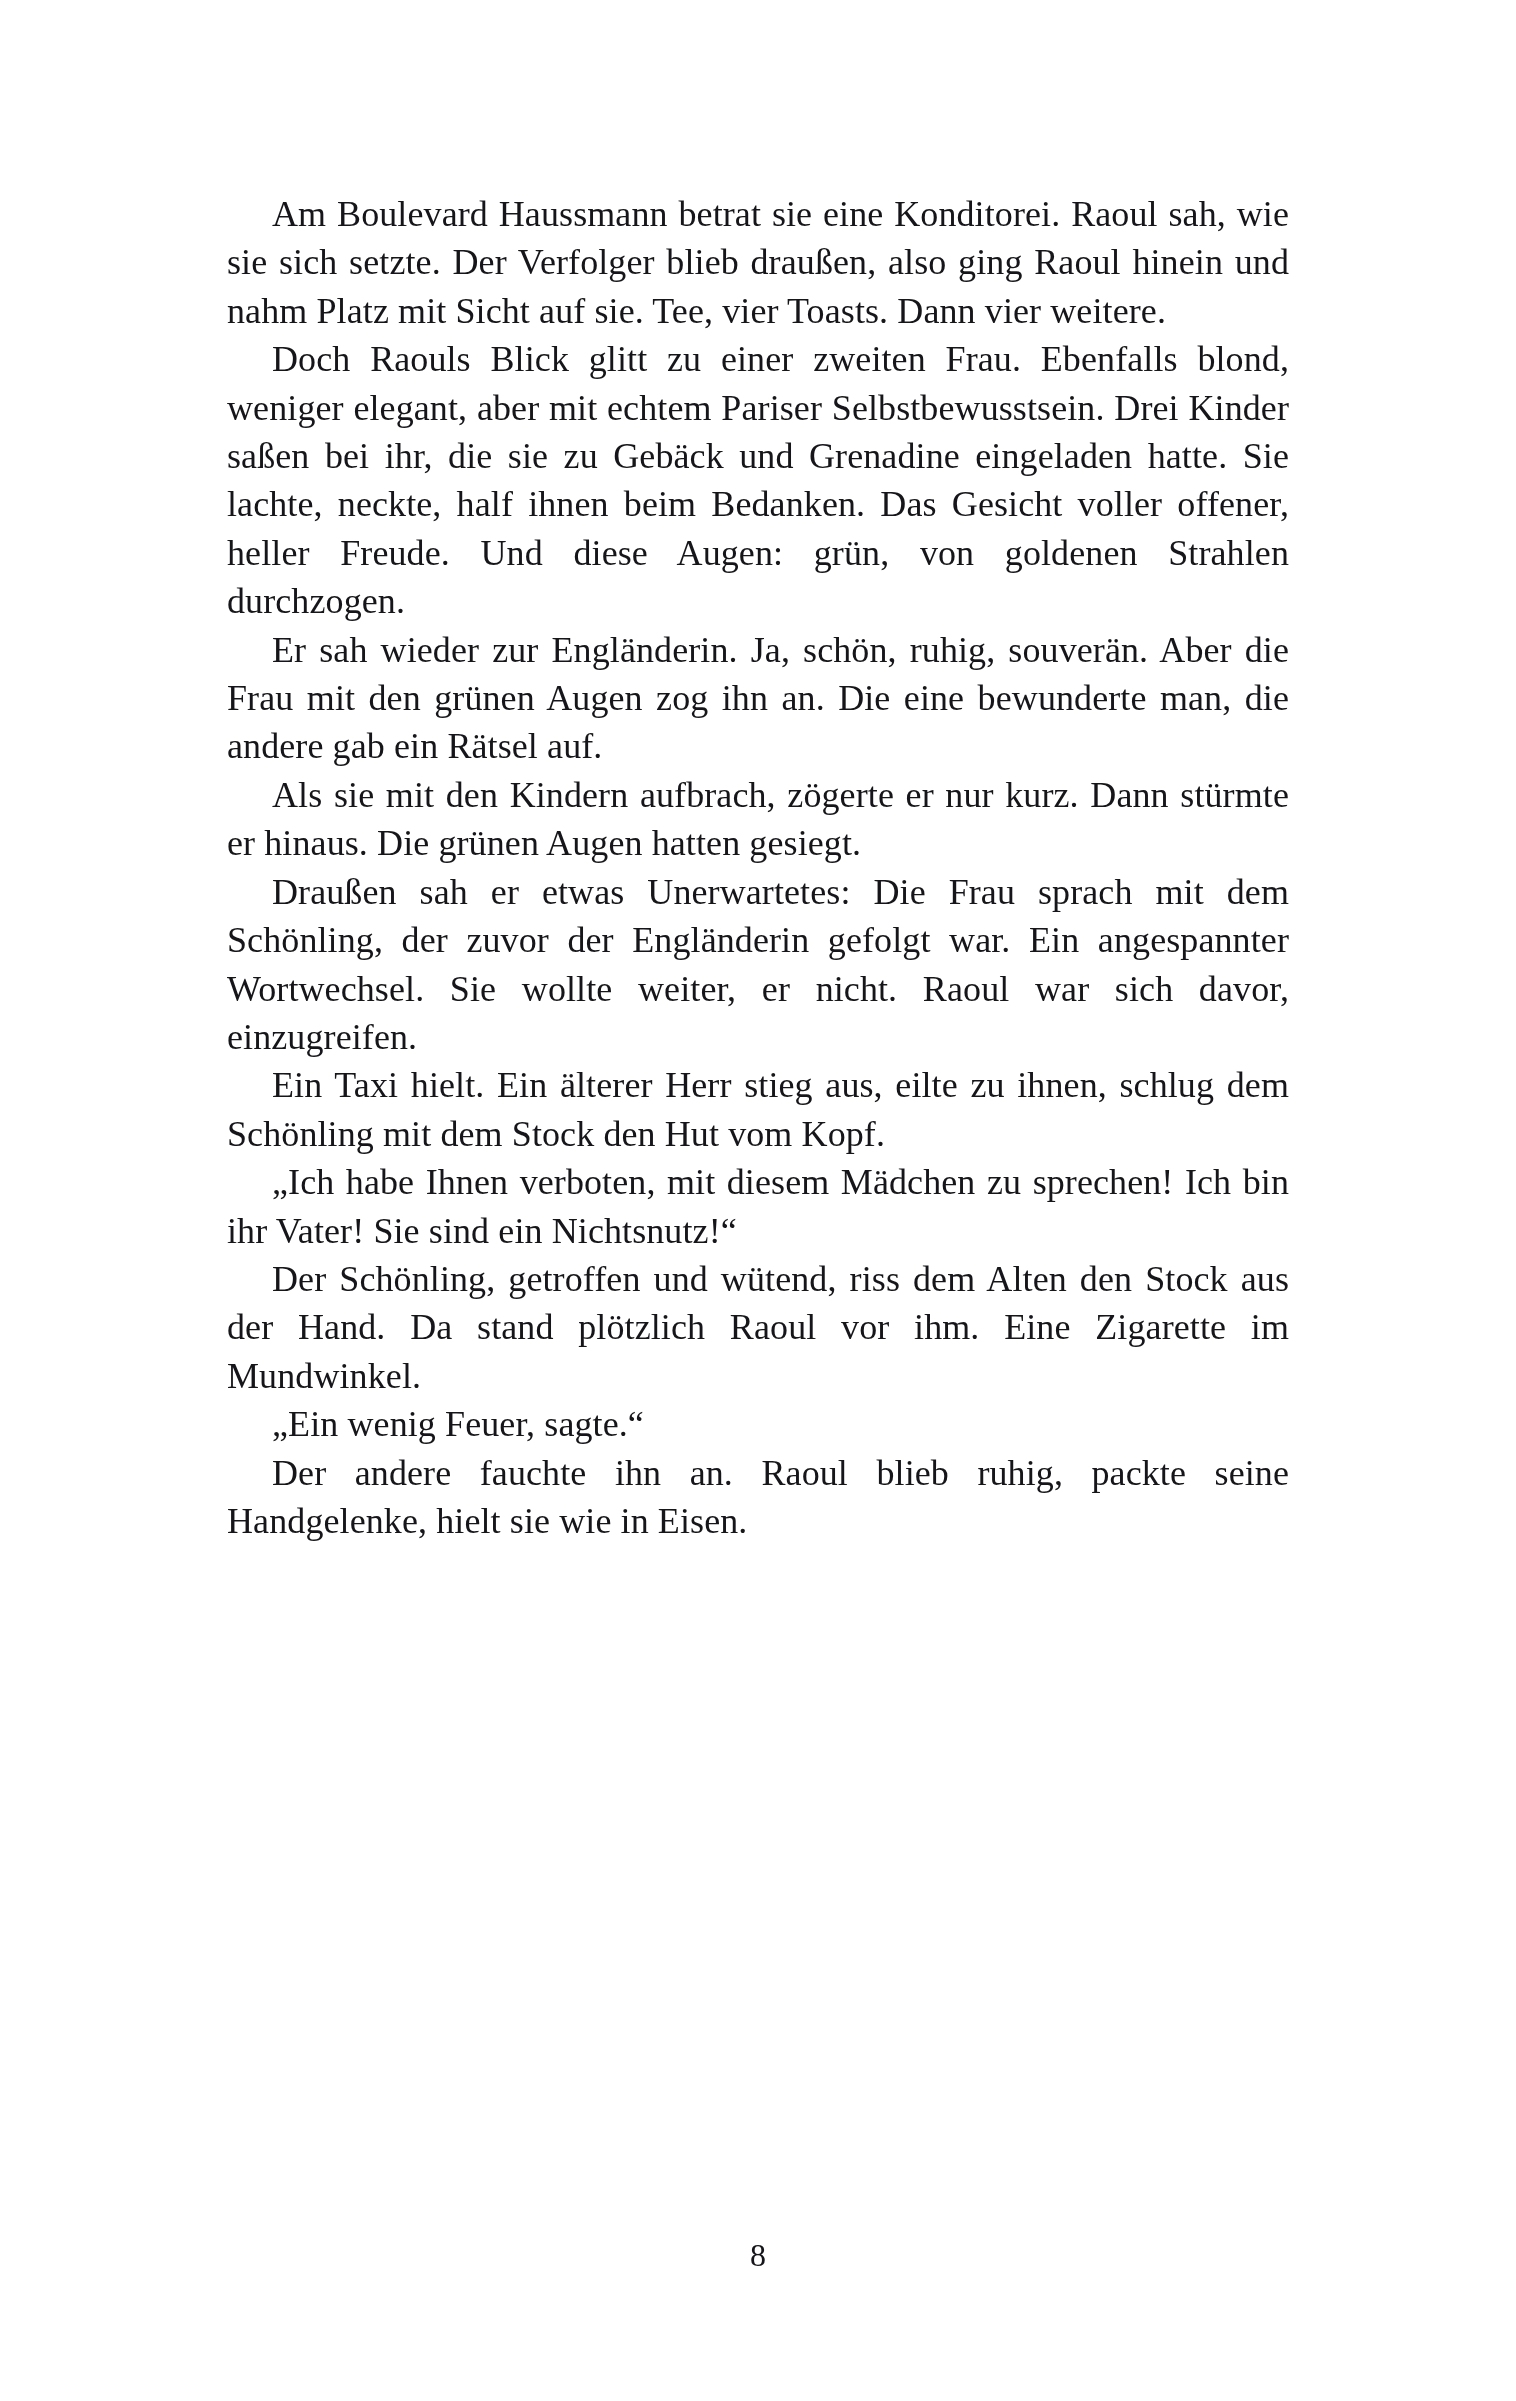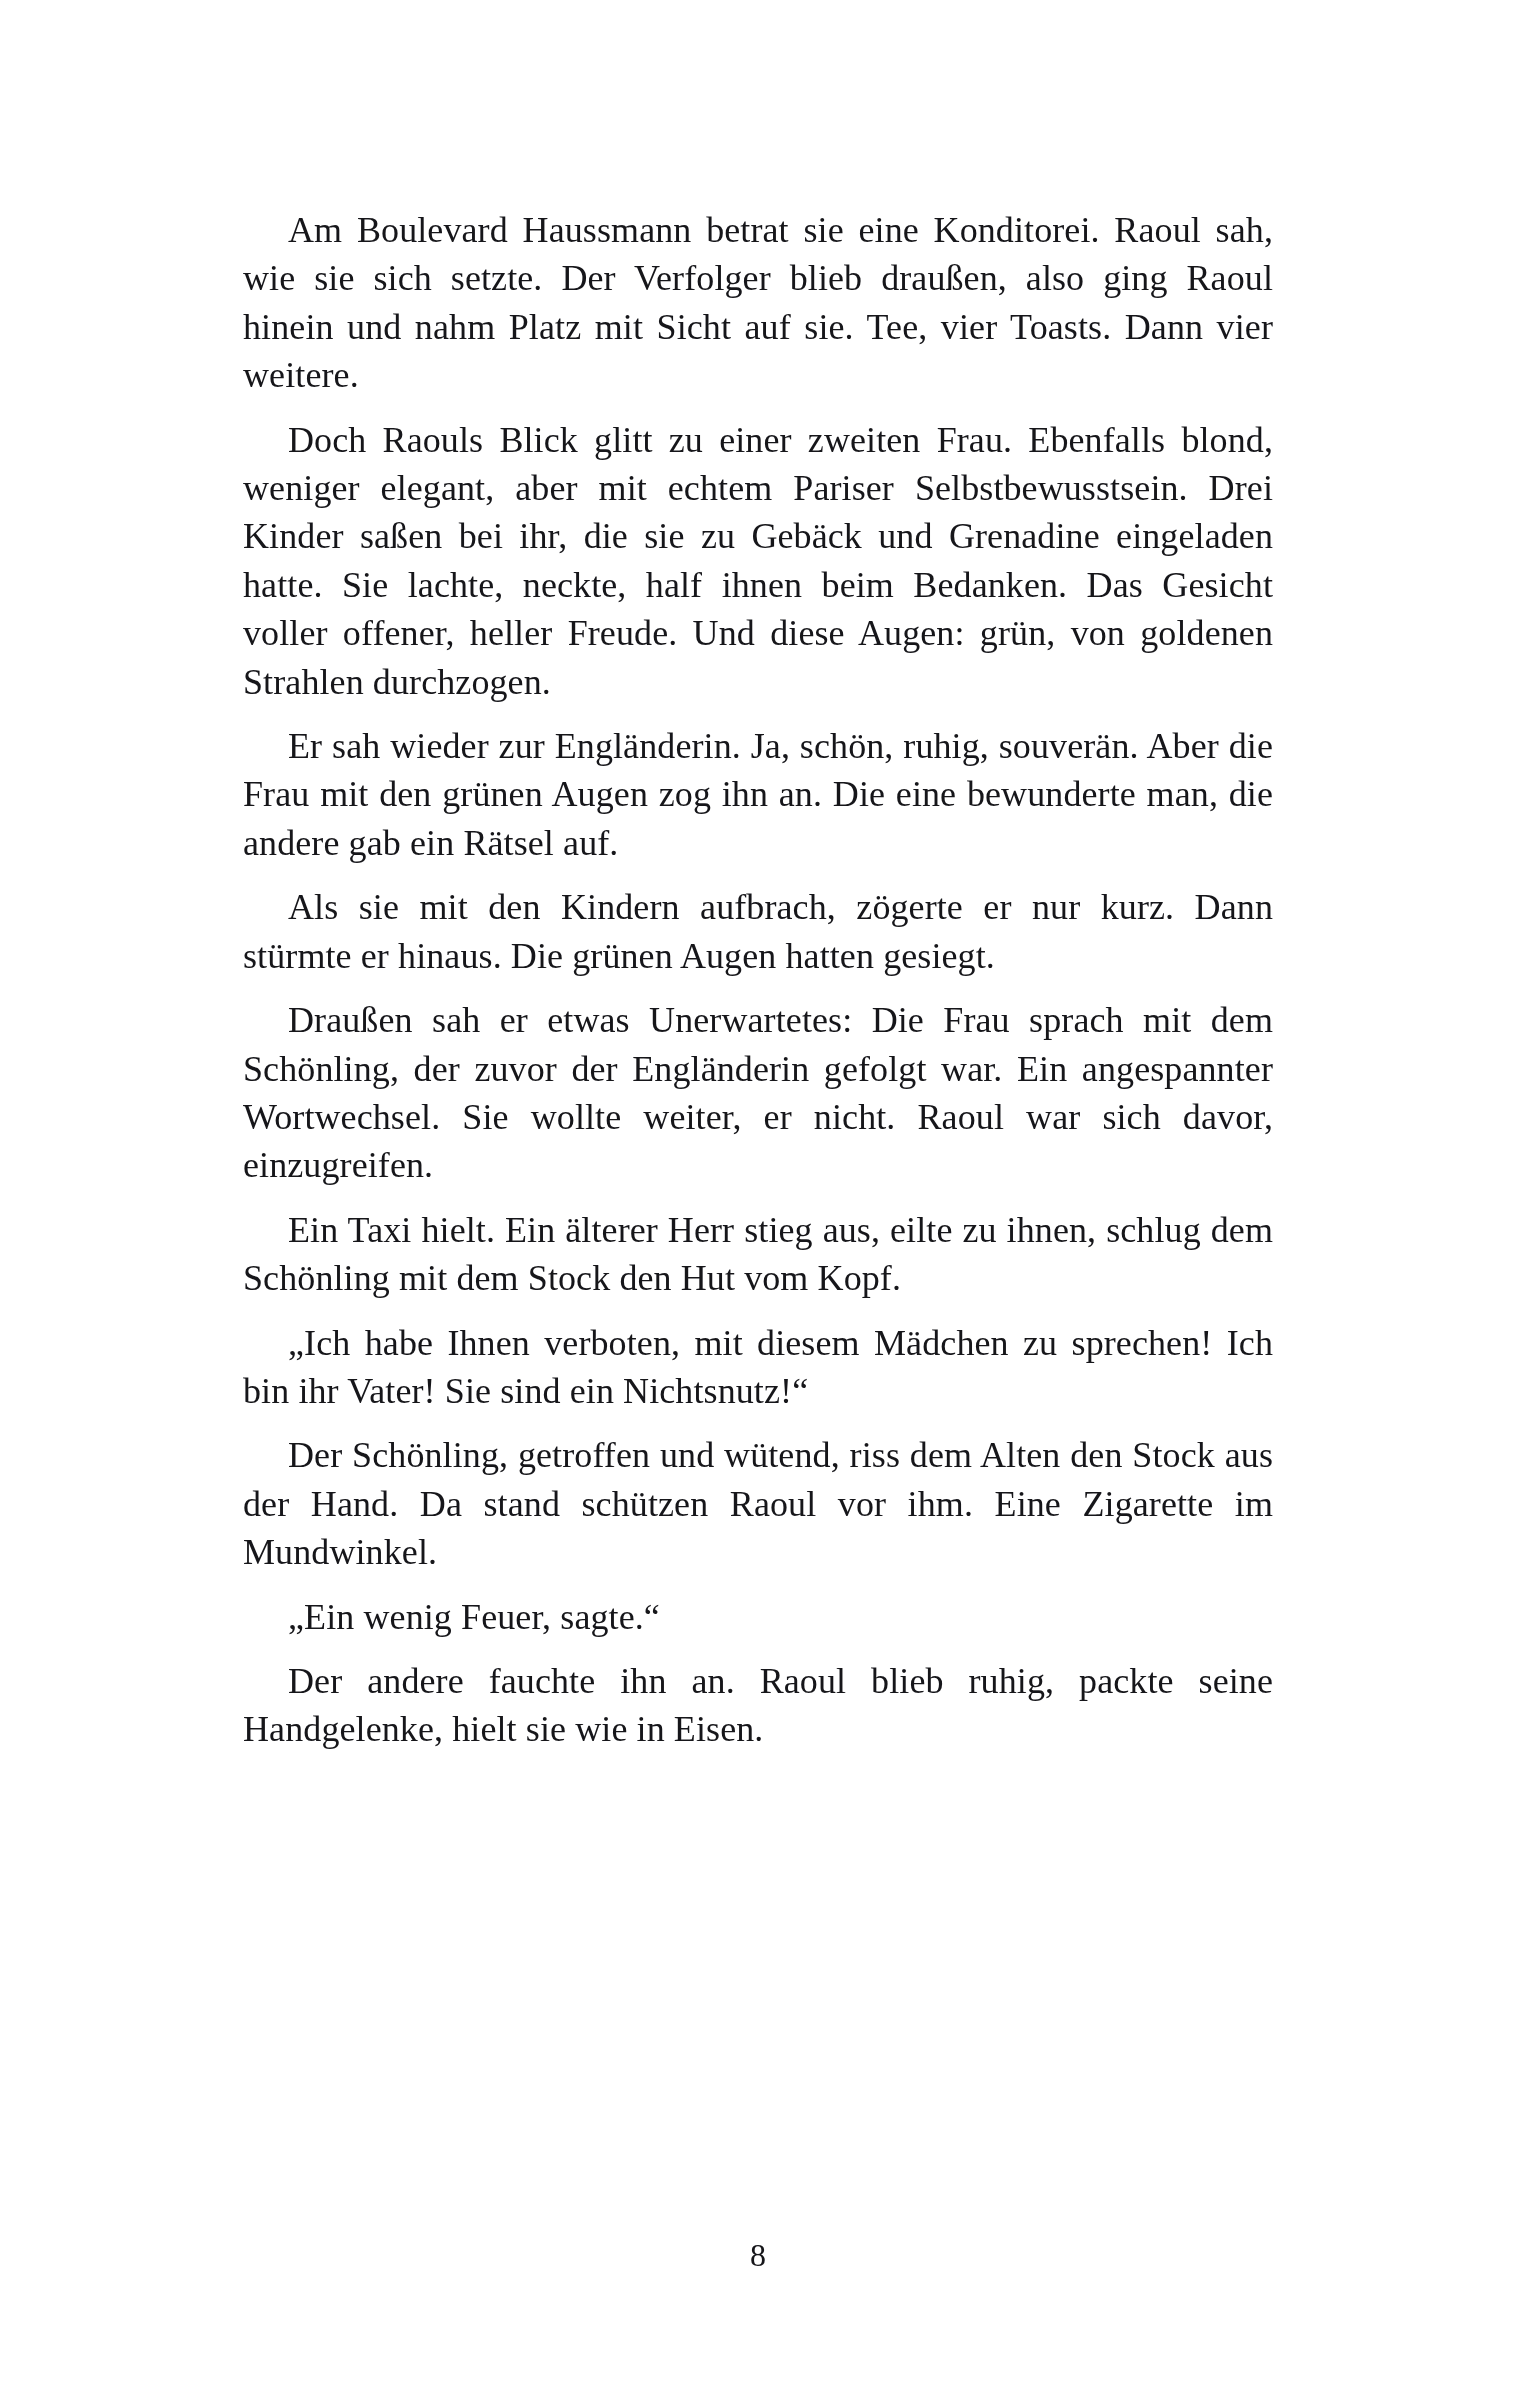--- a/index.html
+++ b/index.html
@@ -25,21 +25,21 @@
   }
   .body-text {
     font-size: 36px;
     line-height: 1.345;
     text-align: justify;
     text-justify: inter-word;
     color: #16161a;
     letter-spacing: 0.1px;
   }
   .body-text p {
-    margin: 16px;
+    margin: 0;
     text-indent: 45px;
     hyphens: manual;
   }
   .body-text p.first {
     text-indent: 45px;
   }
   .folio {
     position: absolute;
     left: 0;
     right: 0;
@@ -55,19 +55,19 @@
 
 <div class="page">
   <div class="body-text">
     <p class="first">Am Boulevard Haussmann betrat sie eine Konditorei. Raoul sah, wie sie sich setzte. Der Verfolger blieb draußen, also ging Raoul hinein und nahm Platz mit Sicht auf sie. Tee, vier Toasts. Dann vier weitere.</p>
     <p>Doch Raouls Blick glitt zu einer zweiten Frau. Ebenfalls blond, weniger elegant, aber mit echtem Pariser Selbstbewusst­sein. Drei Kinder saßen bei ihr, die sie zu Gebäck und Gre­nadine eingeladen hatte. Sie lachte, neckte, half ihnen beim Bedanken. Das Gesicht voller offener, heller Freude. Und diese Augen: grün, von goldenen Strahlen durchzogen.</p>
     <p>Er sah wieder zur Engländerin. Ja, schön, ruhig, souverän. Aber die Frau mit den grünen Augen zog ihn an. Die eine be­wunderte man, die andere gab ein Rätsel auf.</p>
     <p>Als sie mit den Kindern aufbrach, zögerte er nur kurz. Dann stürmte er hinaus. Die grünen Augen hatten gesiegt.</p>
     <p>Draußen sah er etwas Unerwartetes: Die Frau sprach mit dem Schönling, der zuvor der Engländerin gefolgt war. Ein an­gespannter Wortwechsel. Sie wollte weiter, er nicht. Raoul war sich davor, einzugreifen.</p>
     <p>Ein Taxi hielt. Ein älterer Herr stieg aus, eilte zu ihnen, schlug dem Schönling mit dem Stock den Hut vom Kopf.</p>
     <p>„Ich habe Ihnen verboten, mit diesem Mädchen zu sprechen! Ich bin ihr Vater! Sie sind ein Nichtsnutz!“</p>
-    <p>Der Schönling, getroffen und wütend, riss dem Alten den Stock aus der Hand. Da stand schützen Raoul vor ihm. Eine Zigarette im Mundwinkel.</p>
+    <p>Der Schönling, getroffen und wütend, riss dem Alten den Stock aus der Hand. Da stand plötzlich Raoul vor ihm. Eine Zigarette im Mundwinkel.</p>
     <p>„Ein wenig Feuer, sagte.“</p>
     <p>Der andere fauchte ihn an. Raoul blieb ruhig, packte seine Handgelenke, hielt sie wie in Eisen.</p>
   </div>
   <div class="folio">8</div>
 </div>
 
 
 </body></html>

